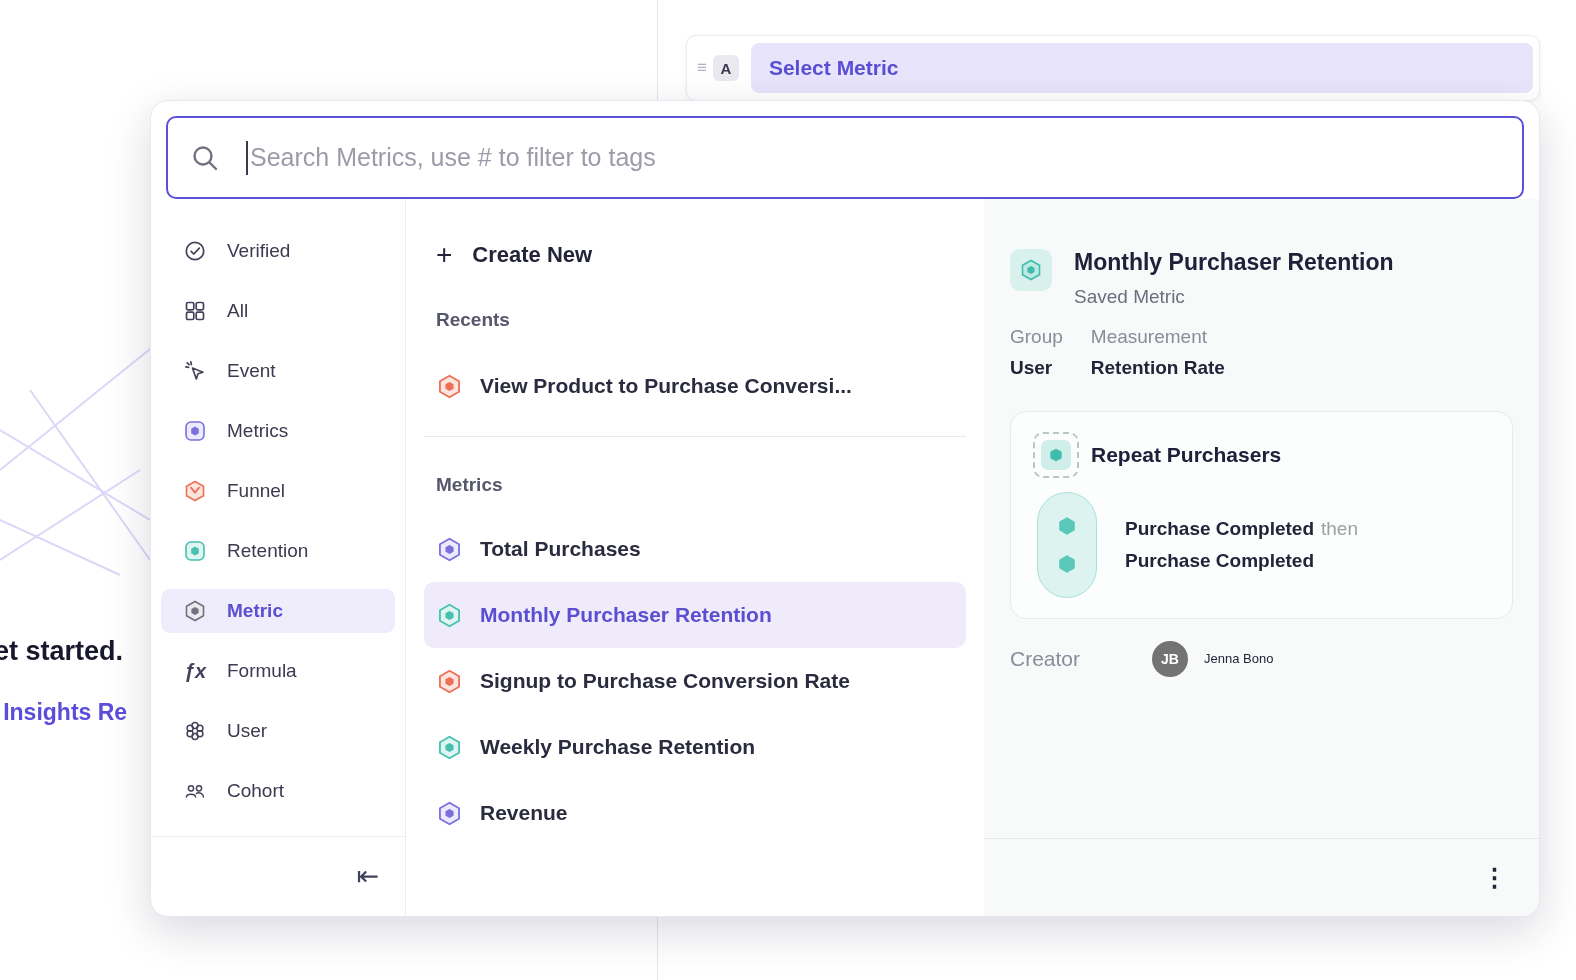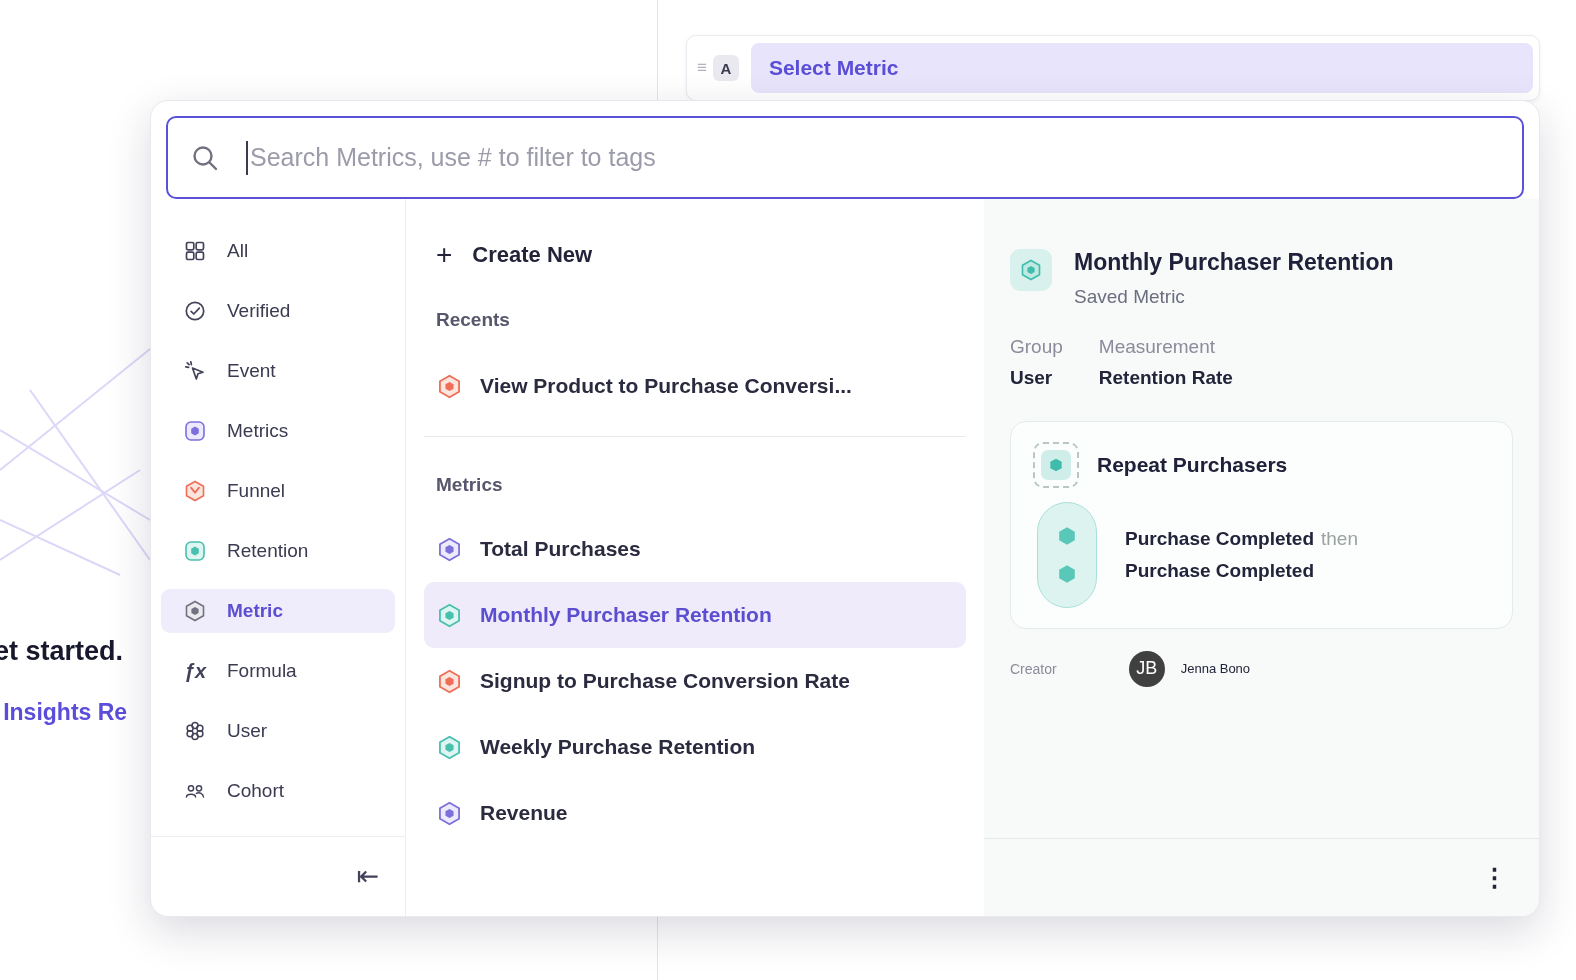--- a/index.html
+++ b/index.html
@@ -68,38 +68,38 @@
   .hex.gray   { --main:#71717f; --light:#ebebef; }
 
   
   .preview { flex:1; background:#f7faf8; display:flex; flex-direction:column; min-width:0; }
   .preview-scroll { flex:1; padding:50px 26px 0 26px; overflow:hidden; }
   .p-head { display:flex; gap:22px; align-items:flex-start; }
   .p-icon { width:42px; height:42px; background:#d8f1ec; border-radius:10px; display:flex; align-items:center; justify-content:center; flex:none; }
   .p-icon svg { width:24px; height:24px; }
   .p-title { font-size:23px; font-weight:700; color:#20203a; line-height:1.2; }
   .p-sub { margin-top:9px; font-size:19px; color:#6d6d80; }
-  .p-meta { display:flex; gap:36px; margin-top:28px; }
+  .p-meta { display:flex; gap:28px; margin-top:18px; }
   .meta-label { font-size:19px; color:#8b8b9b; }
   .meta-value { font-size:19px; font-weight:700; color:#23233a; margin-top:9px; }
   .p-card { margin-top:32px; background:#fcfdfd; border:1px solid #e4ece9; border-radius:16px; padding:20px 22px; }
-  .card-head { display:flex; align-items:center; gap:18px; }
+  .card-head { display:flex; align-items:center; gap:12px; }
   .dashed-icon { width:46px; height:46px; border:2px dashed #b9c6c2; border-radius:10px; display:flex; align-items:center; justify-content:center; flex:none; }
   .dashed-inner { width:30px; height:30px; background:#cfeee9; border-radius:7px; display:flex; align-items:center; justify-content:center; }
   .dashed-inner svg { width:16px; height:16px; }
   .card-title { font-size:21px; font-weight:700; color:#20203a; }
   .card-body { display:flex; align-items:center; gap:28px; margin-top:14px; padding-left:4px; }
   .pill { width:60px; height:106px; background:#ddf3ef; border:1.5px solid #a9e1d8; border-radius:30px;
     display:flex; flex-direction:column; align-items:center; justify-content:center; gap:16px; flex:none; }
   .pill svg { width:22px; height:22px; }
   .step-line { font-size:19px; font-weight:600; color:#23233a; margin:10px 0; white-space:nowrap; }
   .then-word { color:#9aa3a1; font-weight:400; margin-left:7px; }
   .p-creator { display:flex; align-items:center; margin-top:22px; }
-  .creator-label { font-size:14px; color:#8b8b9b; margin-right:72px; }
-  .avatar { width:36px; height:36px; border-radius:50%; background:#404040; color:#fff; font-size:18px; font-weight:400;
+  .creator-label { font-size:21px; color:#8b8b9b; margin-right:72px; }
+  .avatar { width:36px; height:36px; border-radius:50%; background:#737373; color:#fff; font-size:14px; font-weight:700;
     display:flex; align-items:center; justify-content:center; flex:none; }
   .creator-name { margin-left:16px; font-size:13px; color:#23233a; font-weight:500; }
   .preview-footer { height:78px; border-top:1px solid #e2e8e6; display:flex; align-items:center; justify-content:flex-end; padding-right:32px; flex:none; }
   .kebab { font-size:25px; font-weight:700; color:#23233a; cursor:pointer; line-height:1; }
 
   svg .stroked { fill:none; stroke:currentColor; stroke-width:1.7; stroke-linecap:round; stroke-linejoin:round; }
 </style>
 </head>
 <body>
 
@@ -139,40 +139,40 @@
 
     <div class="modal-body">
 
       <aside class="sidebar">
         <div class="side-items">
 
           <div class="side-row">
             <span class="s-icon">
               <svg viewBox="0 0 24 24">
                   <g class="stroked">
+                <circle cx="12" cy="12" r="8.7"></circle>
+                <path d="M8.1 12.3 l2.7 2.7 L16.3 9.2"></path>
+              </g>
+                </svg>
+            </span>
+            <span>Verified</span>
+          </div>
+
+          <div class="side-row">
+            <span class="s-icon">
+              <svg viewBox="0 0 24 24">
+                  <g class="stroked">
                 <rect x="3.5" y="3.5" width="7.3" height="7.3" rx="1.6"></rect>
                 <rect x="13.2" y="3.5" width="7.3" height="7.3" rx="1.6"></rect>
                 <rect x="3.5" y="13.2" width="7.3" height="7.3" rx="1.6"></rect>
                 <rect x="13.2" y="13.2" width="7.3" height="7.3" rx="1.6"></rect>
               </g>
                 </svg>
             </span>
             <span>All</span>
-          </div>
-
-          <div class="side-row">
-            <span class="s-icon">
-              <svg viewBox="0 0 24 24">
-                  <g class="stroked">
-                <circle cx="12" cy="12" r="8.7"></circle>
-                <path d="M8.1 12.3 l2.7 2.7 L16.3 9.2"></path>
-              </g>
-                </svg>
-            </span>
-            <span>Verified</span>
           </div>
 
           <div class="side-row">
             <span class="s-icon">
               <svg viewBox="0 0 24 24">
                   <g class="stroked">
                 <path d="M9.5 9 L20 13.2 L15 14.8 L13.3 20 Z"></path>
                 <line x1="7.8" y1="2.8" x2="8.4" y2="5.6"></line>
                 <line x1="2.8" y1="7.8" x2="5.6" y2="8.4"></line>
                 <line x1="4.2" y1="3.8" x2="6.1" y2="5.7"></line>

